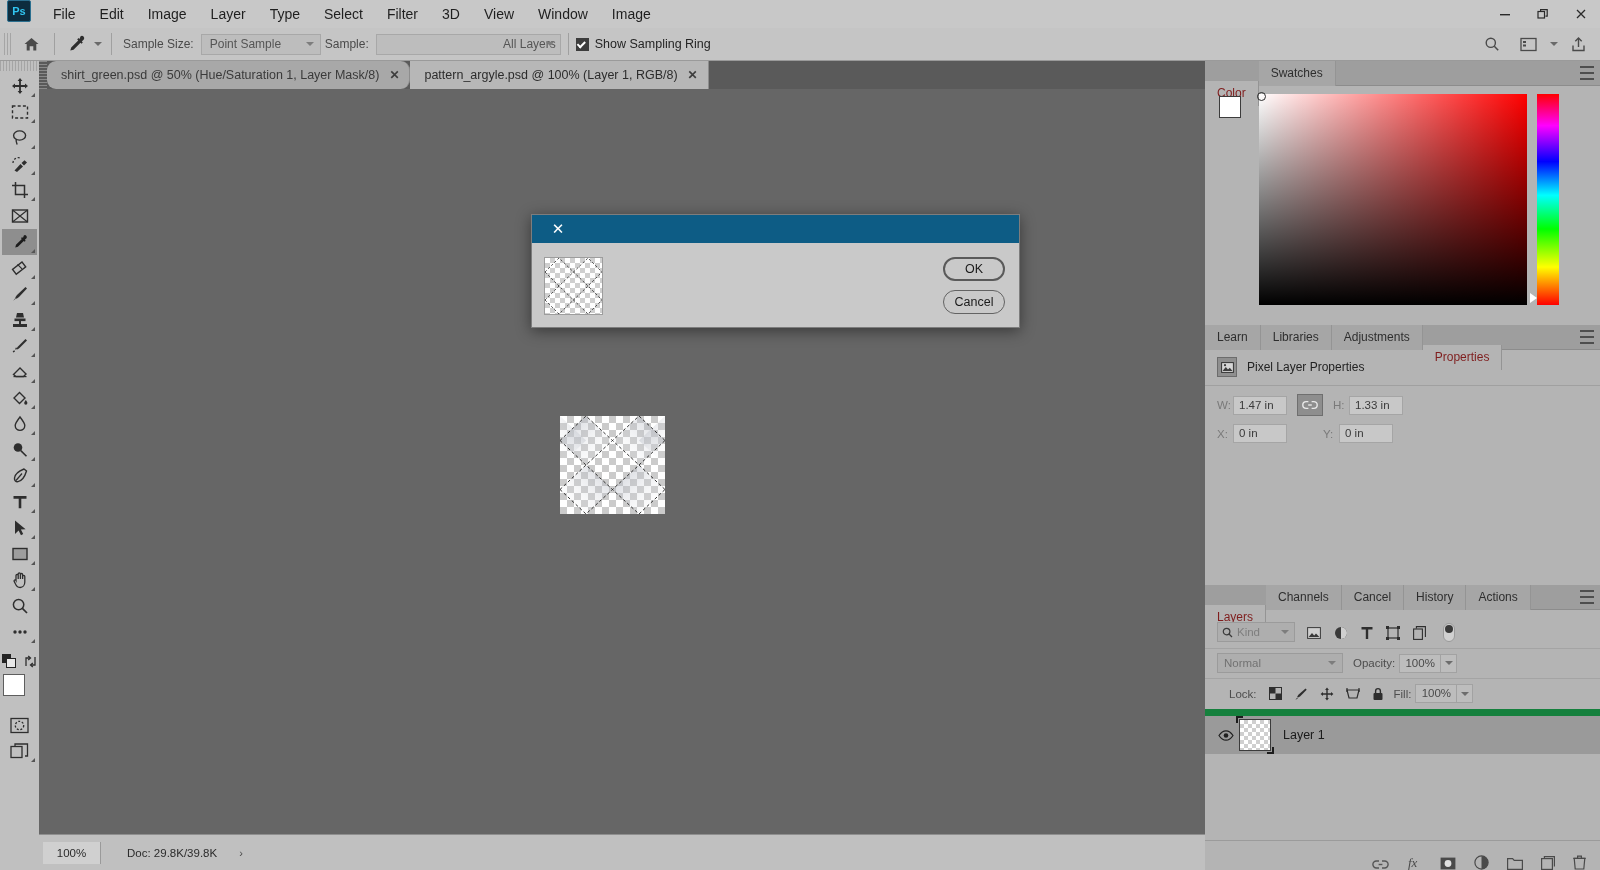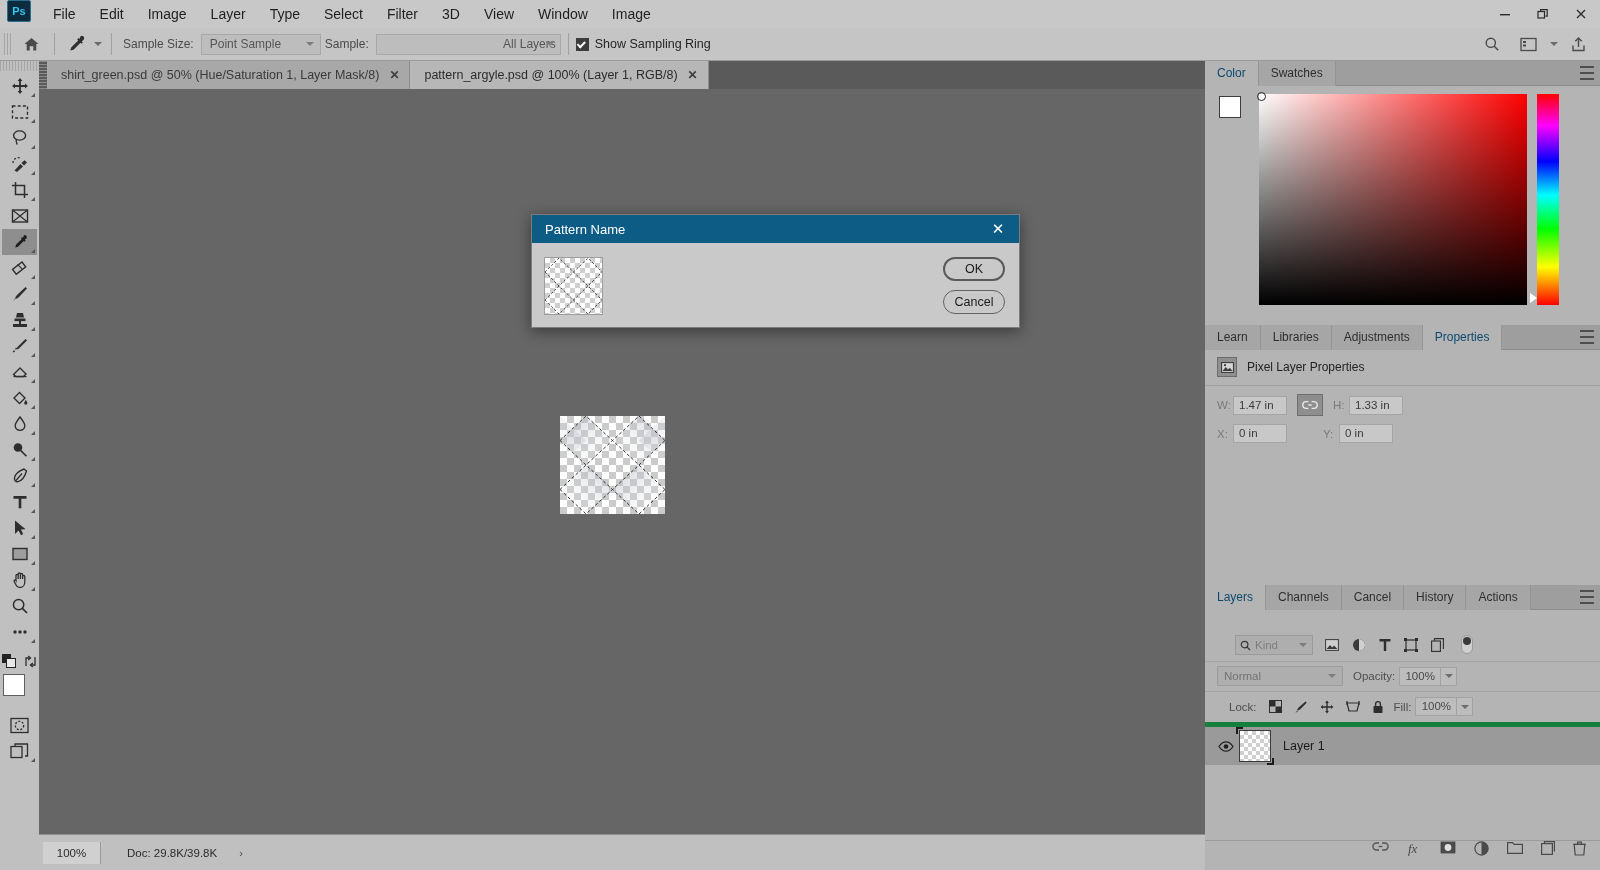--- a/index.html
+++ b/index.html
@@ -113,21 +113,21 @@
   }
   .tabstrip .tgrip {
     width: 8px; height: 28px;
     background: repeating-linear-gradient(to bottom, #8a8a8a 0 1px, transparent 1px 3px);
   }
   .doc-tab {
     height: 28px; display: flex; align-items: center; padding: 0 10px 0 14px;
     font-size: 12.5px; color: #2c2c2c; background: #b7b7b7;
     border-right: 1px solid #8d8d8d; white-space: nowrap;
   }
-  .doc-tab.inactive { background: #a8a8a8; color: #3a3a3a; }
+  .doc-tab.inactive { background: #a8a8a8; color: #3a3a3a; border-radius: 9px; }
   .doc-tab .tab-x { margin-left: 10px; font-size: 12px; color: #3d3d3d; font-weight: bold; }
 
   
   .canvas-area {
     position: absolute; left: 39px; top: 89px; width: 1166px; height: 745px;
     background: #666666; overflow: hidden;
   }
   .artboard {
     position: absolute; left: 521px; top: 327px; width: 105px; height: 98px;
     background-color: #ffffff;
@@ -161,21 +161,21 @@
   .panel { background: #b4b4b4; }
   .panel-tabs {
     display: flex; align-items: stretch; height: 25px;
     background: #9e9e9e; border-bottom: 1px solid #8c8c8c; position: relative;
   }
   .ptab {
     padding: 0 12px; height: 25px; line-height: 25px;
     font-size: 12px; color: #2e2e2e; background: #a6a6a6;
     border-right: 1px solid #949494;
   }
-  .ptab.active { background: #b4b4b4; color: #0c4a6e; font-weight: normal; }
+  .ptab.active { background: #b4b4b4; color: #7f1d1d; font-weight: normal; margin-top: 20px; }
   .panel-menu {
     position: absolute; right: 6px; top: 5px; width: 14px; height: 14px;
     display: flex; flex-direction: column; justify-content: space-between;
   }
   .panel-menu i { display: block; height: 2px; background: #4e4e4e; }
 
   
   .color-panel-body { display: flex; padding: 8px 6px 10px 10px; }
   .color-chips { position: relative; width: 38px; height: 34px; margin-right: 6px; }
   .cc-fore { position: absolute; left: 4px; top: 2px; width: 22px; height: 22px; background: #fff; border: 1px solid #3c3c3c; }
@@ -216,21 +216,21 @@
     width: 54px; height: 19px; background: #c8c8c8; border: 1px solid #a5a5a5;
     font-size: 11.5px; color: #3a3a3a; line-height: 17px; padding-left: 5px;
   }
   .prop-link {
     width: 26px; height: 22px; background: #8e8e8e; border: 1px solid #6f6f6f;
     margin: 0 10px; display: flex; align-items: center; justify-content: center;
   }
   .prop-spacer { width: 36px; }
 
   
-  .filter-row { display: flex; align-items: flex-start; padding: 25px 10px 6px 12px; margin-left: 18px; }
+  .filter-row { display: flex; align-items: flex-end; padding: 12px 10px 6px 12px; }
   .kind-select {
     width: 78px; height: 20px; background: #aeaeae; border: 1px solid #9b9b9b;
     display: flex; align-items: center; padding-left: 4px; position: relative;
     font-size: 11.5px; color: #7e7e7e;
   }
   .kind-select .caret {
     position: absolute; right: 5px; top: 50%; margin-top: -2px;
     border-left: 4px solid transparent; border-right: 4px solid transparent;
     border-top: 4px solid #7d7d7d;
   }
@@ -264,21 +264,21 @@
   }
   .stepper {
     width: 16px; height: 19px; background: #bdbdbd; border: 1px solid #a2a2a2;
     border-left: none; display: flex; align-items: center; justify-content: center;
   }
   .lock-row {
     display: flex; align-items: center; padding: 5px 10px 6px 12px;
     border-top: 1px solid #a4a4a4;
   }
   .lock-icons { display: flex; align-items: center; gap: 12px; margin-left: 8px; }
-  .layers-list { border-top: 5px solid #15803d; }
+  .layers-list { border-top: 7px solid #15803d; }
   .layer-row {
     display: flex; align-items: center; height: 38px; padding-left: 8px;
     background: #9a9a9a;
   }
   .eye-cell { width: 26px; display: flex; justify-content: center; }
   .layer-thumb {
     width: 32px; height: 32px; border: 1px solid #3b3b3b;
     background-color: #ffffff;
     background-image:
       linear-gradient(45deg, #cfcfcf 25%, transparent 25%, transparent 75%, #cfcfcf 75%),
@@ -288,21 +288,21 @@
   }
   .layer-thumb::before, .layer-thumb::after {
     content: ""; position: absolute; width: 5px; height: 5px; border: 2px solid #1c1c1c;
   }
   .layer-thumb::before { left: -4px; top: -4px; border-right: none; border-bottom: none; }
   .layer-thumb::after { right: -4px; bottom: -4px; border-left: none; border-top: none; }
   .layer-name { font-size: 12.5px; color: #1b1b1b; }
   .layers-footer {
     position: absolute; left: 0; bottom: 0; width: 100%; height: 30px;
     background: #b4b4b4; border-top: 1px solid #9b9b9b;
-    display: flex; align-items: flex-start; justify-content: flex-end;
+    display: flex; align-items: flex-end; justify-content: flex-end;
     padding-right: 14px; gap: 18px;
   }
 
   
   .dialog {
     position: absolute; left: 531px; top: 214px; width: 489px; height: 114px;
     background: #c9c9c9; box-shadow: 0 3px 14px rgba(0,0,0,.45);
     border: 1px solid #7d7d7d;
   }
   .dlg-title {
@@ -885,21 +885,20 @@
           <path d="M1.2 3.4 H11.8 L10.8 14 H2.2 Z" fill="none" stroke="#4a4a4a" stroke-width="1.2"></path>
           <path d="M0.3 3.4 H12.7" stroke="#4a4a4a" stroke-width="1.2"></path>
           <path d="M4.6 3.2 V1.2 H8.4 V3.2" fill="none" stroke="#4a4a4a" stroke-width="1.2"></path>
         </svg>
       </div>
     </div>
   </div>
 
   <div class="dialog">
     <div class="dlg-title">
-      <span class="dlg-title-text">Pattern Name</span>
       <span class="dlg-close">✕</span>
     </div>
     <div class="dlg-body">
       <div class="dlg-thumb">
         <svg width="57" height="56" viewBox="0 0 57 56" preserveAspectRatio="none">
           <g stroke="#2a2a2a" stroke-width="0.8" stroke-dasharray="2.4 2" fill="none">
             <path d="M0,14 L14,0 L28.5,14 L43,0 L57,14"></path>
             <path d="M0,14 L14,28 L28.5,14 L43,28 L57,14"></path>
             <path d="M0,42 L14,28 L28.5,42 L43,28 L57,42"></path>
             <path d="M0,42 L14,56 L28.5,42 L43,56 L57,42"></path>

